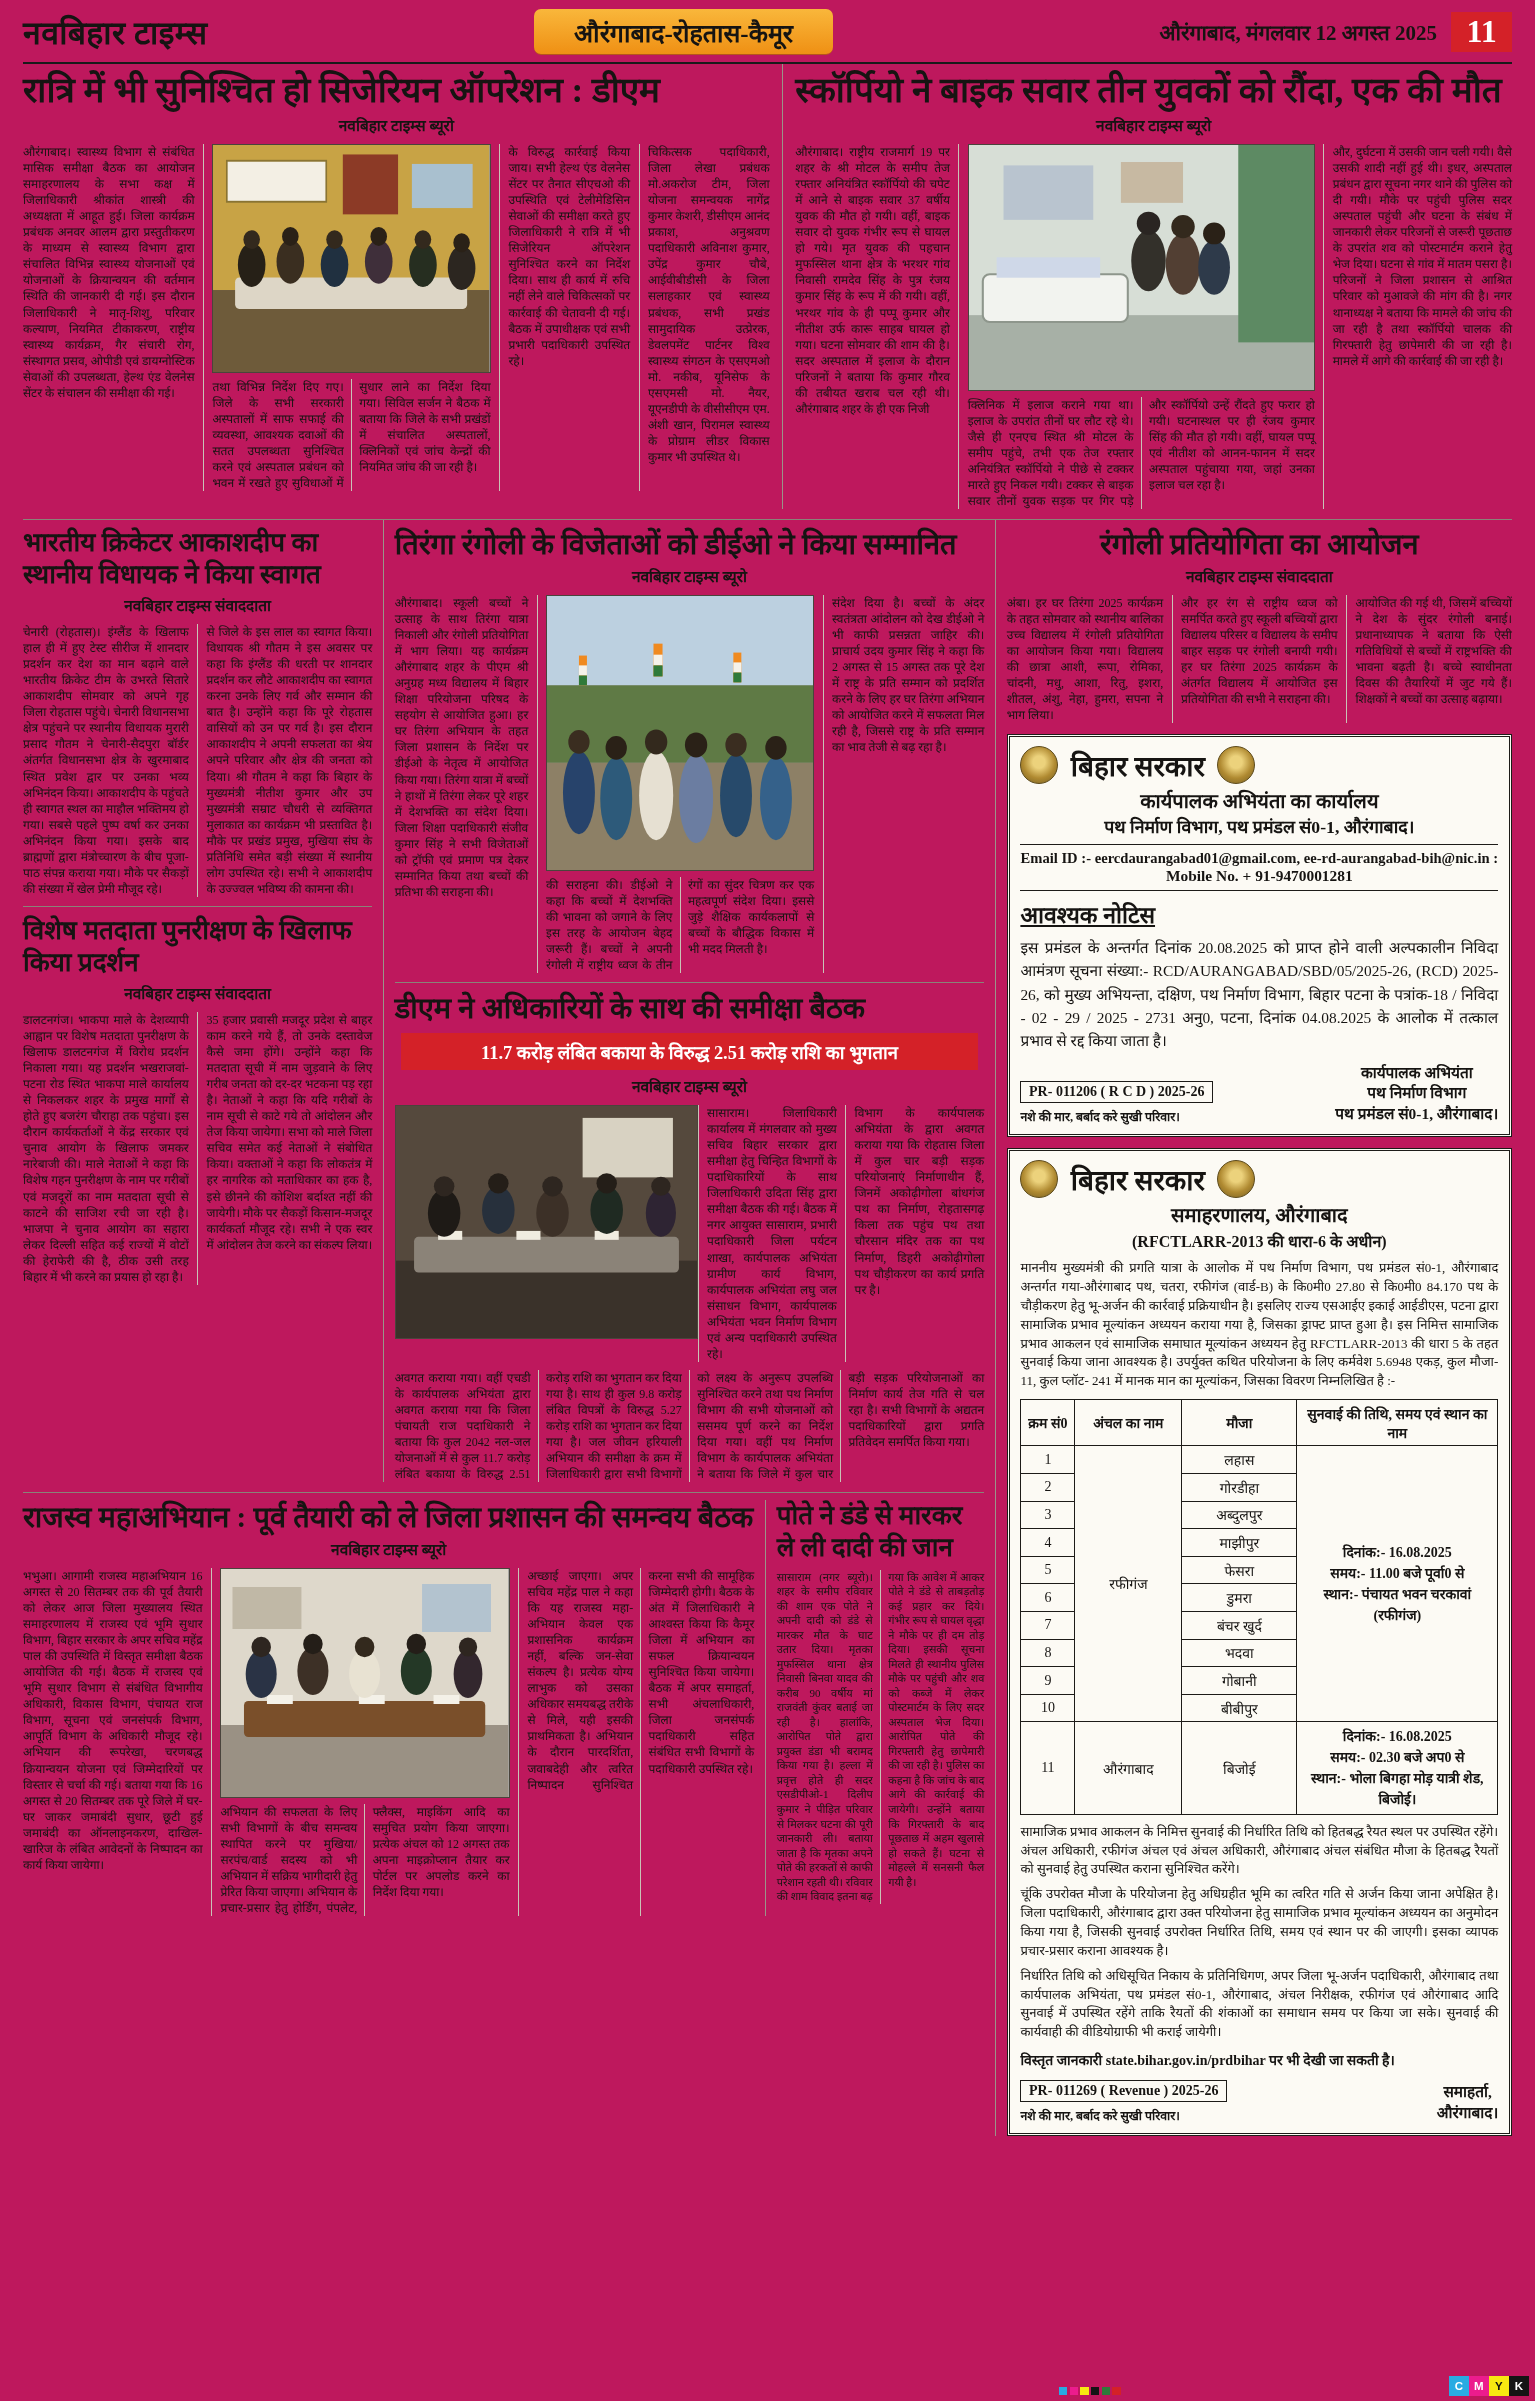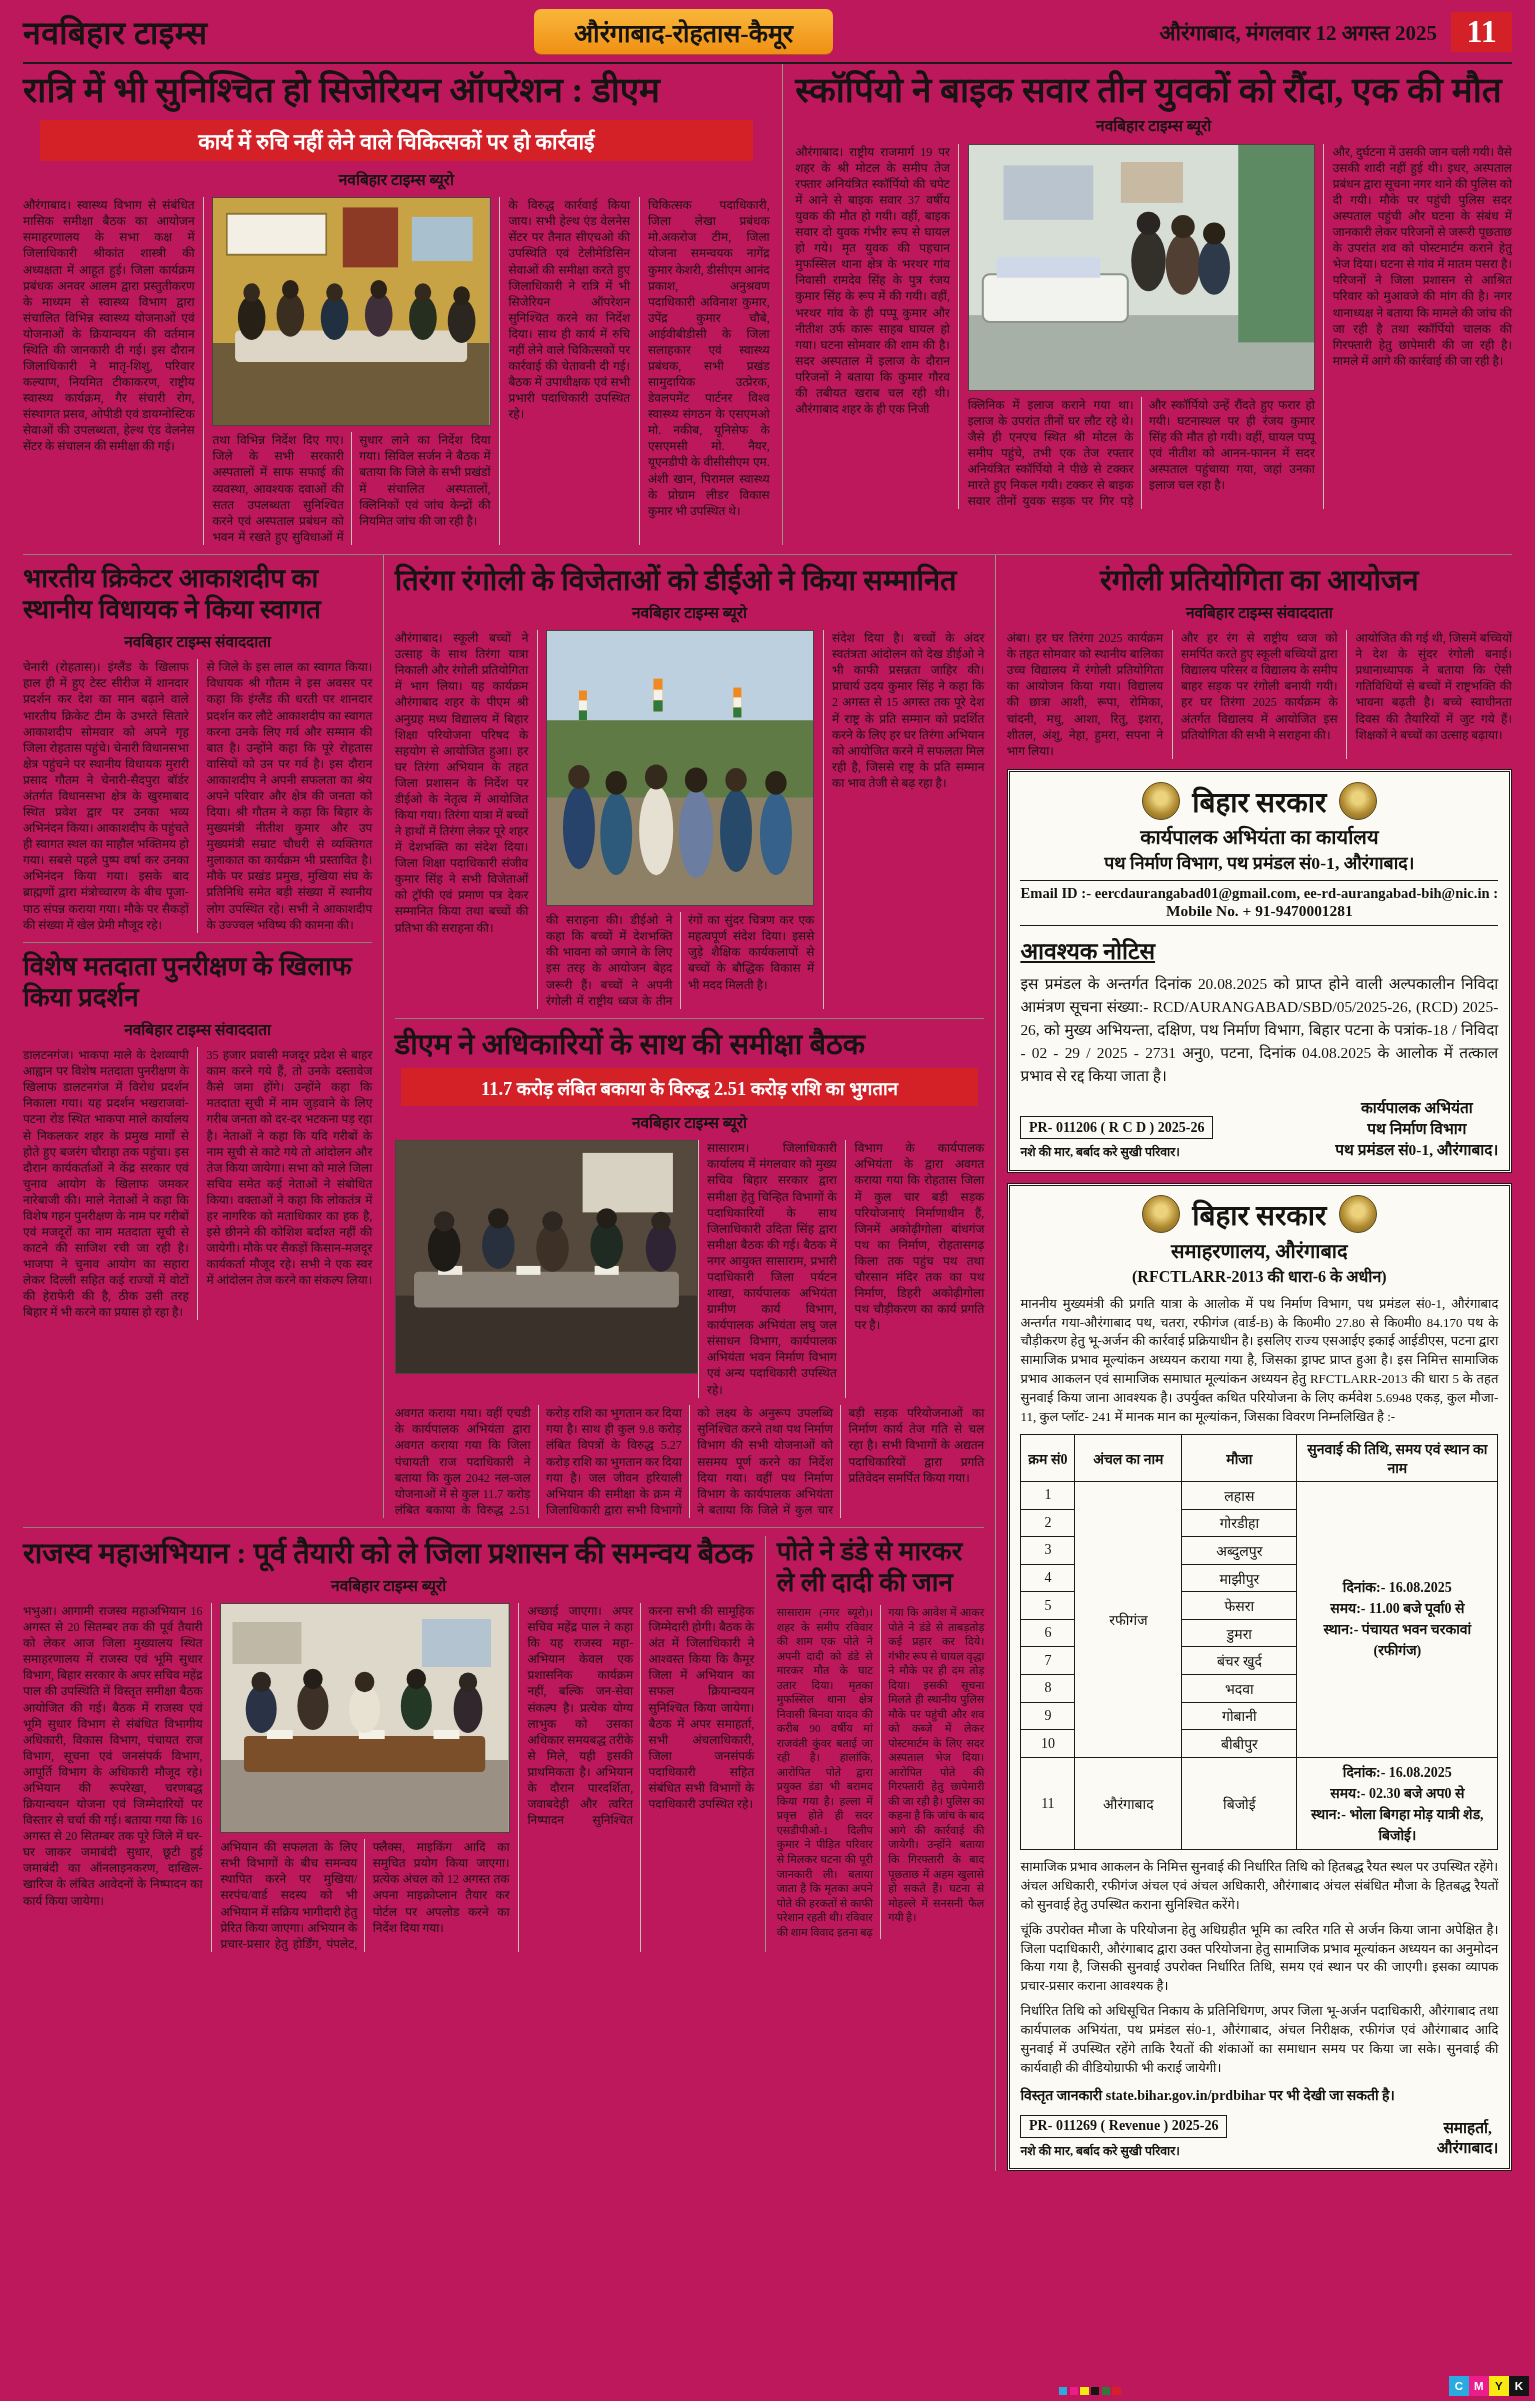--- a/index.html
+++ b/index.html
@@ -44,21 +44,21 @@
   .subrow1{display:flex;border-bottom:1.5px solid #8a8378;padding-bottom:9.2px}
   .colCF{flex:0 0 361px;border-right:0.8px solid #9a9488;padding:7.7px 10.7px 0 0}
   .colDG{flex:1;padding:7.7px 0 0 10.7px}
   .subrow2{display:flex;padding-top:7.7px}
   .artH{flex:0 0 743px;border-right:0.8px solid #9a9488;padding:0 10.7px 0 0}
   .artI{flex:1;padding:0 0 0 10.7px}
   .hr-split{border:none;border-top:1.5px solid #8a8378;margin:9.2px 0 7.7px}
 
   
   .notice{border:3.8px double #1d1b18;margin-top:10.7px;padding:9.2px 10.7px;background:#fcfaf4}
-  .nhead{display:flex;align-items:center;justify-content:center;gap:12.3px}
+  .nhead{display:flex;align-items:center;justify-content:flex-start;gap:12.3px}
   .emblem{flex:0 0 38px;width:38px;height:38px;border-radius:50%;border:1.5px solid #5d4a1a;
           background:radial-gradient(circle at 50% 42%,#ecd27c 22%,#b08a31 58%,#6f5a20 100%)}
   .ngov{font-size:28px;font-weight:700;text-align:center}
   .nline1{font-size:20px;font-weight:700;text-align:center;margin-top:3.1px}
   .nline2{font-size:17.7px;font-weight:700;text-align:center}
   .nact{font-size:16px;font-weight:700;text-align:center;margin-top:1.5px}
   .nemail{font-size:14.6px;font-weight:700;text-align:center;margin-top:6.1px;border-top:1.5px solid #1d1b18;padding-top:4.6px}
   .nmobile{font-size:15.4px;font-weight:700;text-align:center;border-bottom:1.5px solid #1d1b18;padding-bottom:4.6px}
   .ntitle{font-size:23px;font-weight:700;text-align:left;text-decoration:underline;margin:7.7px 0 6.1px}
   .nbody{font-size:15.4px;line-height:1.5;text-align:justify}
@@ -93,21 +93,20 @@
     <div class="band">औरंगाबाद-रोहतास-कैमूर</div>
     <div class="hdr-spacer"></div>
     <div class="dateline">औरंगाबाद, मंगलवार 12 अगस्त 2025</div>
     <div class="pageno">11</div>
   </div>
 
   <div class="row1">
 
     <article class="artA">
       <h1 class="h-main">रात्रि में भी सुनिश्चित हो सिजेरियन ऑपरेशन : डीएम</h1>
-      <div class="redband">कार्य में रुचि नहीं लेने वाले चिकित्सकों पर हो कार्रवाई</div>
       <div class="byline">नवबिहार टाइम्स ब्यूरो</div>
       <div class="cols">
         <div class="txt" style="flex:0 0 180px">औरंगाबाद। स्वास्थ्य विभाग से संबंधित मासिक समीक्षा बैठक का आयोजन समाहरणालय के सभा कक्ष में जिलाधिकारी श्रीकांत शास्त्री की अध्यक्षता में आहूत हुई। जिला कार्यक्रम प्रबंधक अनवर आलम द्वारा प्रस्तुतीकरण के माध्यम से स्वास्थ्य विभाग द्वारा संचालित विभिन्न स्वास्थ्य योजनाओं एवं योजनाओं के क्रियान्वयन की वर्तमान स्थिति की जानकारी दी गई। इस दौरान जिलाधिकारी ने मातृ-शिशु, परिवार कल्याण, नियमित टीकाकरण, राष्ट्रीय स्वास्थ्य कार्यक्रम, गैर संचारी रोग, संस्थागत प्रसव, ओपीडी एवं डायग्नोस्टिक सेवाओं की उपलब्धता, हेल्थ एंड वेलनेस सेंटर के संचालन की समीक्षा की गई।</div>
         <div style="flex:0 0 296px">
           <div class="ph" style="height:229px">
             <svg viewBox="0 0 100 72" preserveAspectRatio="none">
               <rect width="100" height="46" fill="#c8a345"></rect>
               <rect y="46" width="100" height="26" fill="#6e5b3a"></rect>
               <rect x="5" y="5" width="36" height="13" fill="#f3efe4" stroke="#8a7432" stroke-width="0.6"></rect>
               <rect x="47" y="3" width="20" height="19" fill="#8c3a26"></rect>

